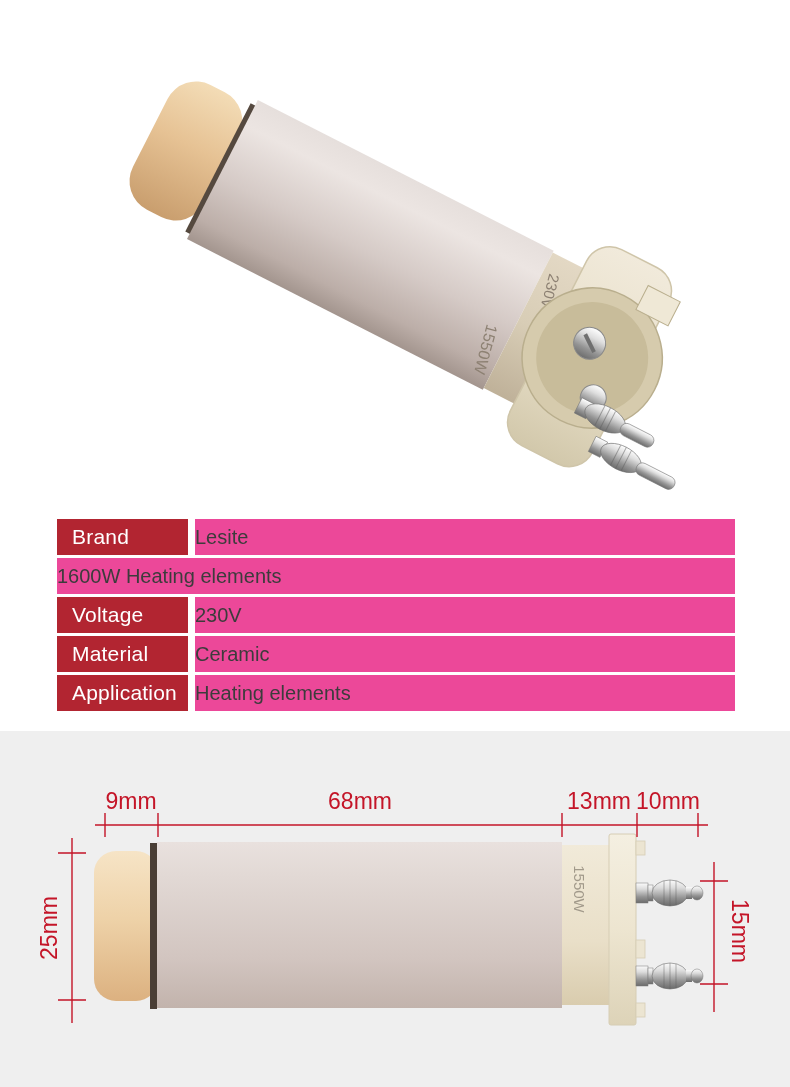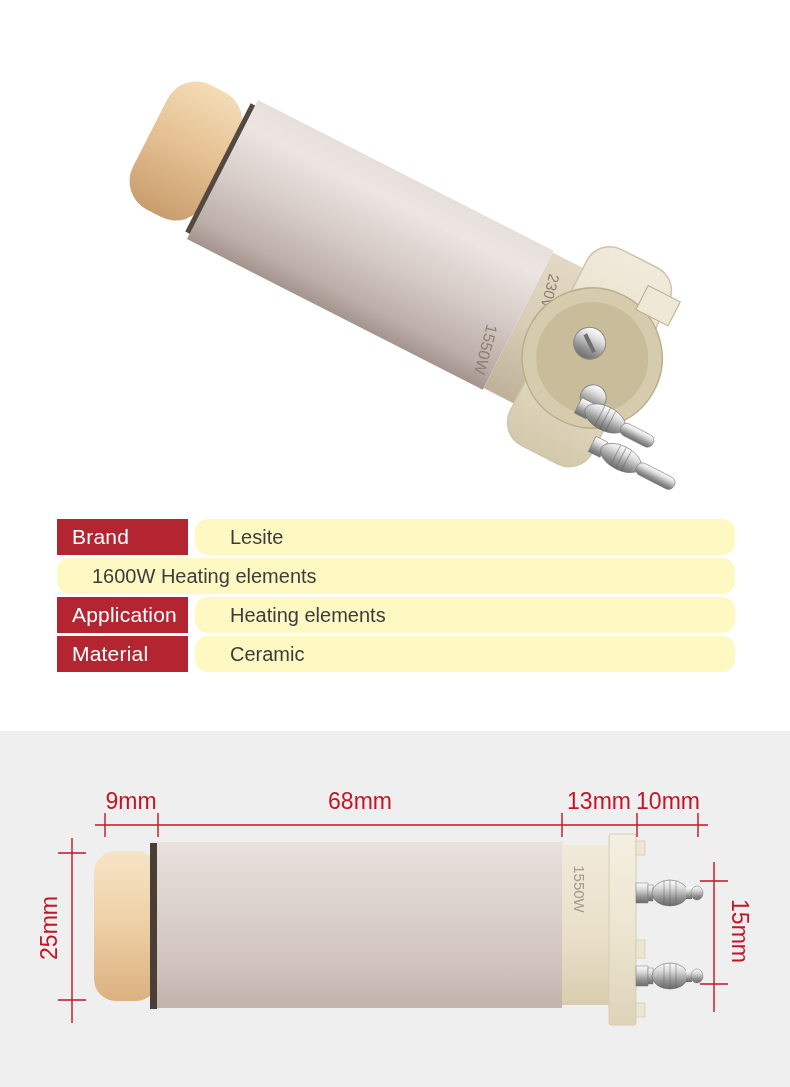--- a/index.html
+++ b/index.html
@@ -16,22 +16,22 @@
     position:absolute;left:57px;top:519px;width:678px;
     display:flex;flex-direction:column;gap:3px;
   }
   .spec-row{display:flex;gap:7px;height:36px;}
   .spec-label{
     width:131px;flex:0 0 131px;background:#b22531;color:#ffffff;
     font-size:21px;display:flex;align-items:center;padding-left:15px;
     box-sizing:border-box;letter-spacing:.2px;
   }
   .spec-value{
-    flex:1;background:#fef9c3;color:#3c3c3c;font-size:20px;
-    display:flex;align-items:center;padding-left:35px;box-sizing:border-box;border-radius:13px;
+    flex:1;background:#ec4899;color:#3c3c3c;font-size:20px;
+    display:flex;align-items:center;box-sizing:border-box;
   }
   
   .dims{position:absolute;left:0;top:731px;width:790px;height:356px;background:#efefef;}
   .dims svg{position:absolute;left:0;top:0;}
   text.dim-label{font-size:23px;fill:#c41528;font-family:"Liberation Sans",sans-serif;}
   text.marking{font-family:"Liberation Sans",sans-serif;}
 </style>
 </head>
 <body>
 
@@ -101,26 +101,30 @@
 
   <section class="specs">
     <div class="spec-row">
       <div class="spec-label">Brand</div>
       <div class="spec-value">Lesite</div>
     </div>
     <div class="spec-row">
       <div class="spec-value">1600W Heating elements</div>
     </div>
     <div class="spec-row">
+      <div class="spec-label">Voltage</div>
+      <div class="spec-value">230V</div>
+    </div>
+    <div class="spec-row">
+      <div class="spec-label">Material</div>
+      <div class="spec-value">Ceramic</div>
+    </div>
+    <div class="spec-row">
       <div class="spec-label">Application</div>
       <div class="spec-value">Heating elements</div>
-    </div>
-    <div class="spec-row">
-      <div class="spec-label">Material</div>
-      <div class="spec-value">Ceramic</div>
     </div>
   </section>
 
   <section class="dims">
     <svg width="790" height="356" viewBox="0 0 790 356">
       <defs>
         <linearGradient id="capG2" x1="0" y1="0" x2="0" y2="1">
           <stop offset="0" stop-color="#f6e4c6"></stop>
             <stop offset="0.45" stop-color="#eed2a8"></stop>
             <stop offset="1" stop-color="#dcb180"></stop>

